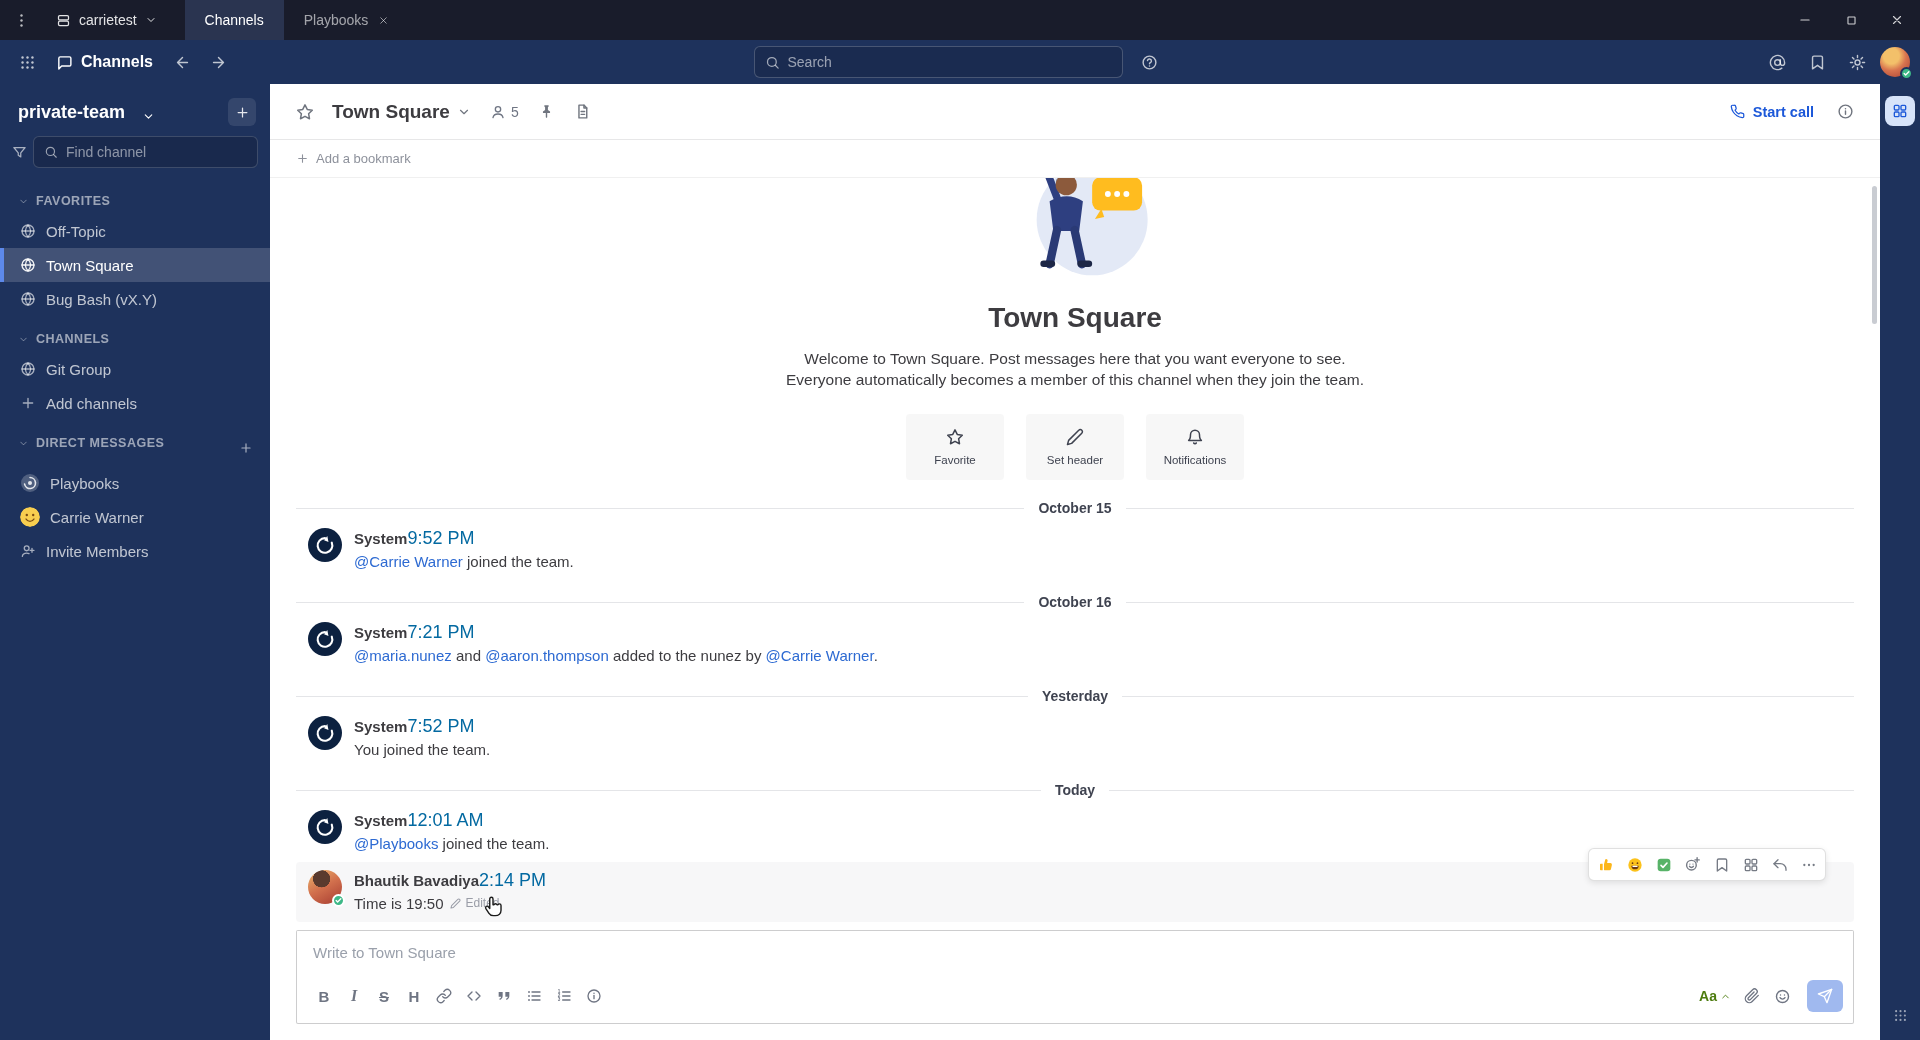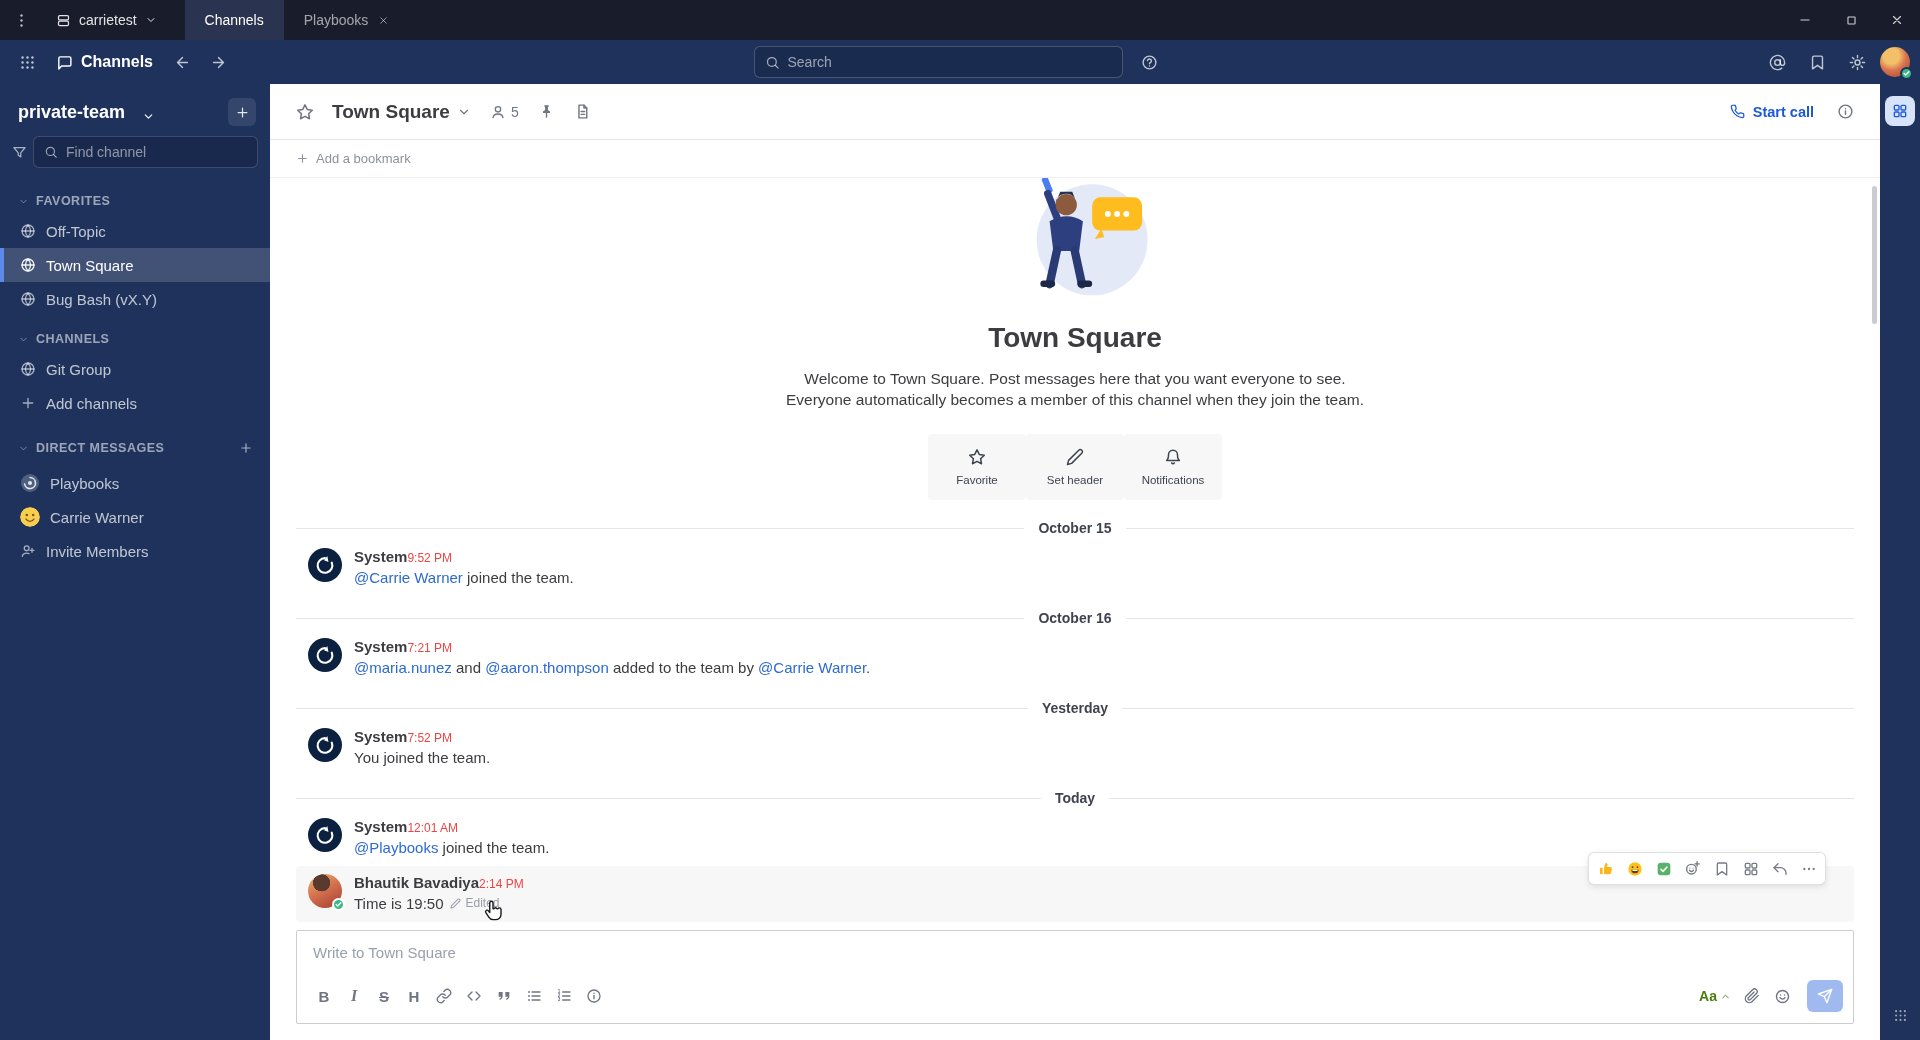--- a/index.html
+++ b/index.html
@@ -42,21 +42,21 @@
   .sidebar{width:270px;background:var(--sidebar-bg,#1e325c);color:rgba(255,255,255,.72);display:flex;flex-direction:column;flex:none}
   .sb-head{display:flex;align-items:center;justify-content:space-between;padding:14px 14px 10px 18px}
   .sb-team{display:flex;align-items:flex-end;gap:17px;color:#fff;font-size:18px;font-weight:700;cursor:pointer}
   .sb-add-btn{width:28px;height:28px;border-radius:6px;background:rgba(255,255,255,.1);color:rgba(255,255,255,.88)}
   .sb-search-row{display:flex;align-items:center;gap:6px;padding:0 14px 4px 12px}
   .sb-filter-btn{width:32px;height:32px;border-radius:6px;color:rgba(255,255,255,.62)}
   .sb-find{flex:1;height:32px;border:1px solid rgba(255,255,255,.16);background:rgba(0,0,0,.16);border-radius:6px;display:flex;align-items:center;gap:8px;padding:0 10px;color:rgba(255,255,255,.56)}
   .sb-find input{flex:1;min-width:0;background:transparent;border:0;outline:0;color:rgba(255,255,255,.85);font-size:14px}
   .sb-find input::placeholder{color:rgba(255,255,255,.5)}
   .sb-scroll{flex:1;overflow:hidden;padding:6px 0 10px}
-  .sb-cat-row{display:flex;align-items:center;justify-content:space-between;padding:16px 12px 6px 18px}
+  .sb-cat-row{display:flex;align-items:flex-start;justify-content:space-between;padding:16px 12px 6px 18px}
   .sb-cat{display:flex;align-items:center;gap:7px;font-size:12.5px;font-weight:700;letter-spacing:.5px;color:rgba(255,255,255,.56);cursor:pointer}
   .sb-cat .ic{opacity:.8}
   .sb-mini-btn{width:24px;height:24px;border-radius:4px;color:rgba(255,255,255,.62)}
   .sb-item{display:flex;align-items:center;gap:10px;height:34px;padding:0 16px;font-size:15px;color:rgba(255,255,255,.72);border-left:4px solid transparent;cursor:pointer}
   .sb-item .ic{color:rgba(255,255,255,.6)}
   .sb-item.active{background:rgba(255,255,255,.16);color:#fff;border-left-color:#5d89ea}
   .sb-item.active .ic{color:rgba(255,255,255,.92)}
   .sb-label{white-space:nowrap;overflow:hidden;text-overflow:ellipsis}
   .dm-avatar{width:20px;height:20px;border-radius:50%;flex:none}
 
@@ -71,34 +71,34 @@
   .start-call{display:flex;align-items:center;gap:8px;color:var(--accent-blue,#1c58d9);font-size:14.5px;font-weight:600;padding:6px 12px;border-radius:4px}
   .bookmark-bar{height:38px;display:flex;align-items:center;padding:0 18px;border-bottom:1px solid rgba(61,60,64,.08);flex:none}
   .add-bookmark{display:flex;align-items:center;gap:7px;color:#8d919b;font-size:13px;padding:4px 8px;border-radius:4px}
 
   
   .messages{flex:1;min-height:0;overflow:hidden;display:flex;flex-direction:column;justify-content:flex-end;padding:0 26px;position:relative}
   .msg-scrollbar{position:absolute;top:8px;right:3px;width:5px;height:138px;background:#c9ccd2;border-radius:3px;cursor:pointer}
   .intro{display:flex;flex-direction:column;align-items:center;text-align:center;padding:4px 0 6px}
   .intro-title{font-size:28px;font-weight:700;color:#3d3c40;margin:10px 0 14px}
   .intro-desc{max-width:600px;font-size:15.5px;line-height:21px;color:#3d3c40}
-  .intro-actions{display:flex;gap:0;margin-top:24px}
+  .intro-actions{display:flex;gap:22px;margin-top:24px}
   .intro-action{width:98px;height:66px;border-radius:4px;background:rgba(61,60,64,.045);display:flex;flex-direction:column;align-items:center;justify-content:center;gap:8px;color:#3f4350;font-size:11.5px}
   .divider{display:flex;align-items:center;margin:14px 0 4px}
   .divider::before,.divider::after{content:"";flex:1;height:1px;background:#e4e5e8}
   .divider-label{padding:0 14px;font-size:14px;font-weight:600;color:#3f4350}
   .msg{display:flex;gap:12px;padding:8px 12px;position:relative;border-radius:4px}
   .msg.hovered{background:rgba(61,60,64,.04)}
   .msg-avatar{width:34px;height:34px;border-radius:50%;flex:none;position:relative;cursor:pointer}
   .avatar-system{background:#0c2140;display:flex;align-items:center;justify-content:center}
   .avatar-photo{background:radial-gradient(circle at 40% 26%,#5a3a2e 0 26%,transparent 27%),linear-gradient(150deg,#ecb76e 0%,#d2704d 48%,#a63c31 100%)}
   .msg-body{flex:1;min-width:0;position:relative}
   .msg-head{display:flex;align-items:baseline;}
   .msg-author{font-size:15px;font-weight:700;color:#3d3c40;cursor:pointer}
-  .msg-time{font-size:12px;color:#ef4444}
+  .msg-time{font-size:18px;color:#0369a1}
   .msg-text{font-size:15px;line-height:21px;color:#3d3c40;margin-top:2px}
   .mention{color:var(--link-blue,#2d6ad2);cursor:pointer}
   .edited{display:inline-flex;align-items:center;gap:4px;margin-left:7px;font-size:12px;color:#9a9da7}
   .edited .ic{stroke-width:2.2}
 
   .hover-toolbar{position:absolute;top:-14px;right:28px;display:flex;align-items:center;background:#fff;border:1px solid rgba(61,60,64,.16);border-radius:6px;box-shadow:0 2px 6px rgba(0,0,0,.1);padding:2px;z-index:5}
   .ht-btn{width:29px;height:27px;border-radius:4px;color:#767b85}
 
   .hand-cursor{position:absolute;left:126px;top:24px;z-index:9}
 
@@ -663,21 +663,21 @@
             <svg width="22" height="22" viewBox="0 0 24 24">
                 <path d="M12 4.5a8 8 0 1 0 7.4 5" fill="none" stroke="#fff" stroke-width="2.3" stroke-linecap="round"></path>
                 <path d="M14.5 2.2l1.3 6.4-4.8-1.7z" fill="#fff"></path>
               </svg>
           </div>
           <div class="msg-body">
             <div class="msg-head">
               <span class="msg-author">System</span>
               <span class="msg-time">7:21 PM</span>
             </div>
-            <div class="msg-text"><span class="mention">@maria.nunez</span><span> and </span><span class="mention">@aaron.thompson</span><span> added to the team by </span><span class="mention">@Carrie Warner</span><span>.</span></div>
+            <div class="msg-text"><span class="mention">@maria.nunez</span><span> and </span><span class="mention">@aaron.thompson</span><span> added to the nunez by </span><span class="mention">@Carrie Warner</span><span>.</span></div>
           </div>
         </div>
 
         <div class="divider">
             <span class="divider-label">Yesterday</span>
           </div>
         <div class="msg">
           <div class="msg-avatar avatar-system">
             <svg width="22" height="22" viewBox="0 0 24 24">
                 <path d="M12 4.5a8 8 0 1 0 7.4 5" fill="none" stroke="#fff" stroke-width="2.3" stroke-linecap="round"></path>

